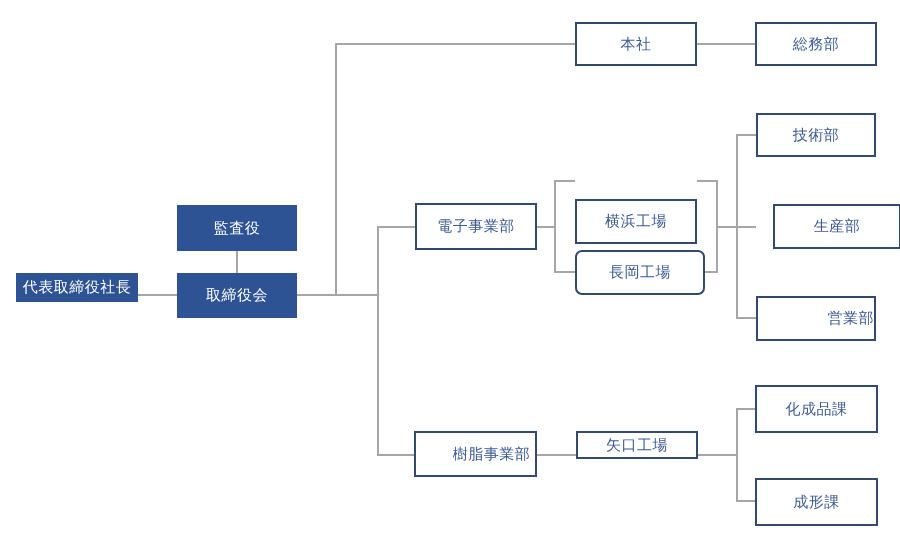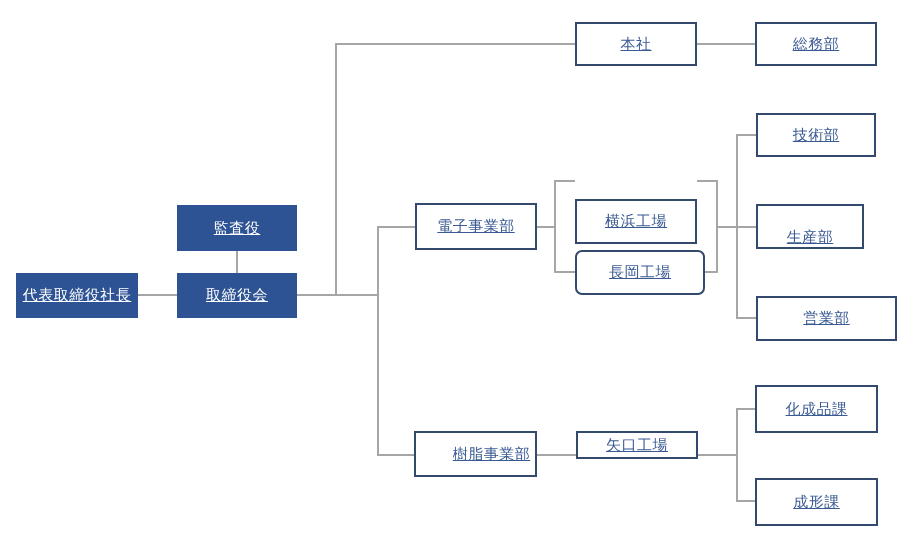--- a/index.html
+++ b/index.html
@@ -25,49 +25,48 @@
   }
   .node {
     position: absolute;
     box-sizing: border-box;
     display: flex;
     align-items: center;
     justify-content: center;
     font-size: 15px;
     letter-spacing: 0.5px;
     white-space: nowrap;
-    text-decoration: underline;
   }
   .node.filled {
     background: var(--filled-box-bg);
     color: var(--filled-box-text);
     border: none;
   }
   .node.outline {
     background: var(--background);
     border: 2px solid var(--outline-box-border);
     color: var(--outline-box-text);
   }
   .conn {
     position: absolute;
     background: var(--connector);
   }
 
   
-  .pos-president   { left:16px;  top:273px; width:122px; height:45px; }
+  .pos-president   { left:16px;  top:273px; width:122px; height:29px; }
   .pos-auditor     { left:177px; top:205px; width:120px; height:46px; }
   .pos-board       { left:177px; top:273px; width:120px; height:45px; }
   .pos-head-office { left:575px; top:22px;  width:122px; height:44px; }
   .pos-general     { left:755px; top:22px;  width:122px; height:44px; }
   .pos-electronics { left:415px; top:203px; width:122px; height:47px; }
   .pos-yokohama    { left:575px; top:158px; width:122px; height:45px;margin-top:41px; }
   .pos-nagaoka     { left:575px; top:250px; width:130px; height:45px;border-radius:7px; }
   .pos-engineering { left:756px; top:113px; width:120px; height:44px; }
-  .pos-production  { left:756px; top:204px; width:108px; height:45px;align-items:flex-end; }
-  .pos-sales       { left:756px; top:296px; width:141px; height:45px; }
+  .pos-production  { left:773px; top:204px; width:128px; height:45px; }
+  .pos-sales       { left:756px; top:296px; width:120px; height:45px;justify-content:flex-end; }
   .pos-resin       { left:414px; top:431px; width:123px; height:46px;padding-left:32px; }
   .pos-yaguchi     { left:576px; top:431px; width:122px; height:28px; }
   .pos-chemical    { left:755px; top:385px; width:123px; height:48px;justify-content:center; }
   .pos-molding     { left:755px; top:478px; width:123px; height:48px; }
 </style>
 </head>
 <body>
 
 <div class="canvas">
 

